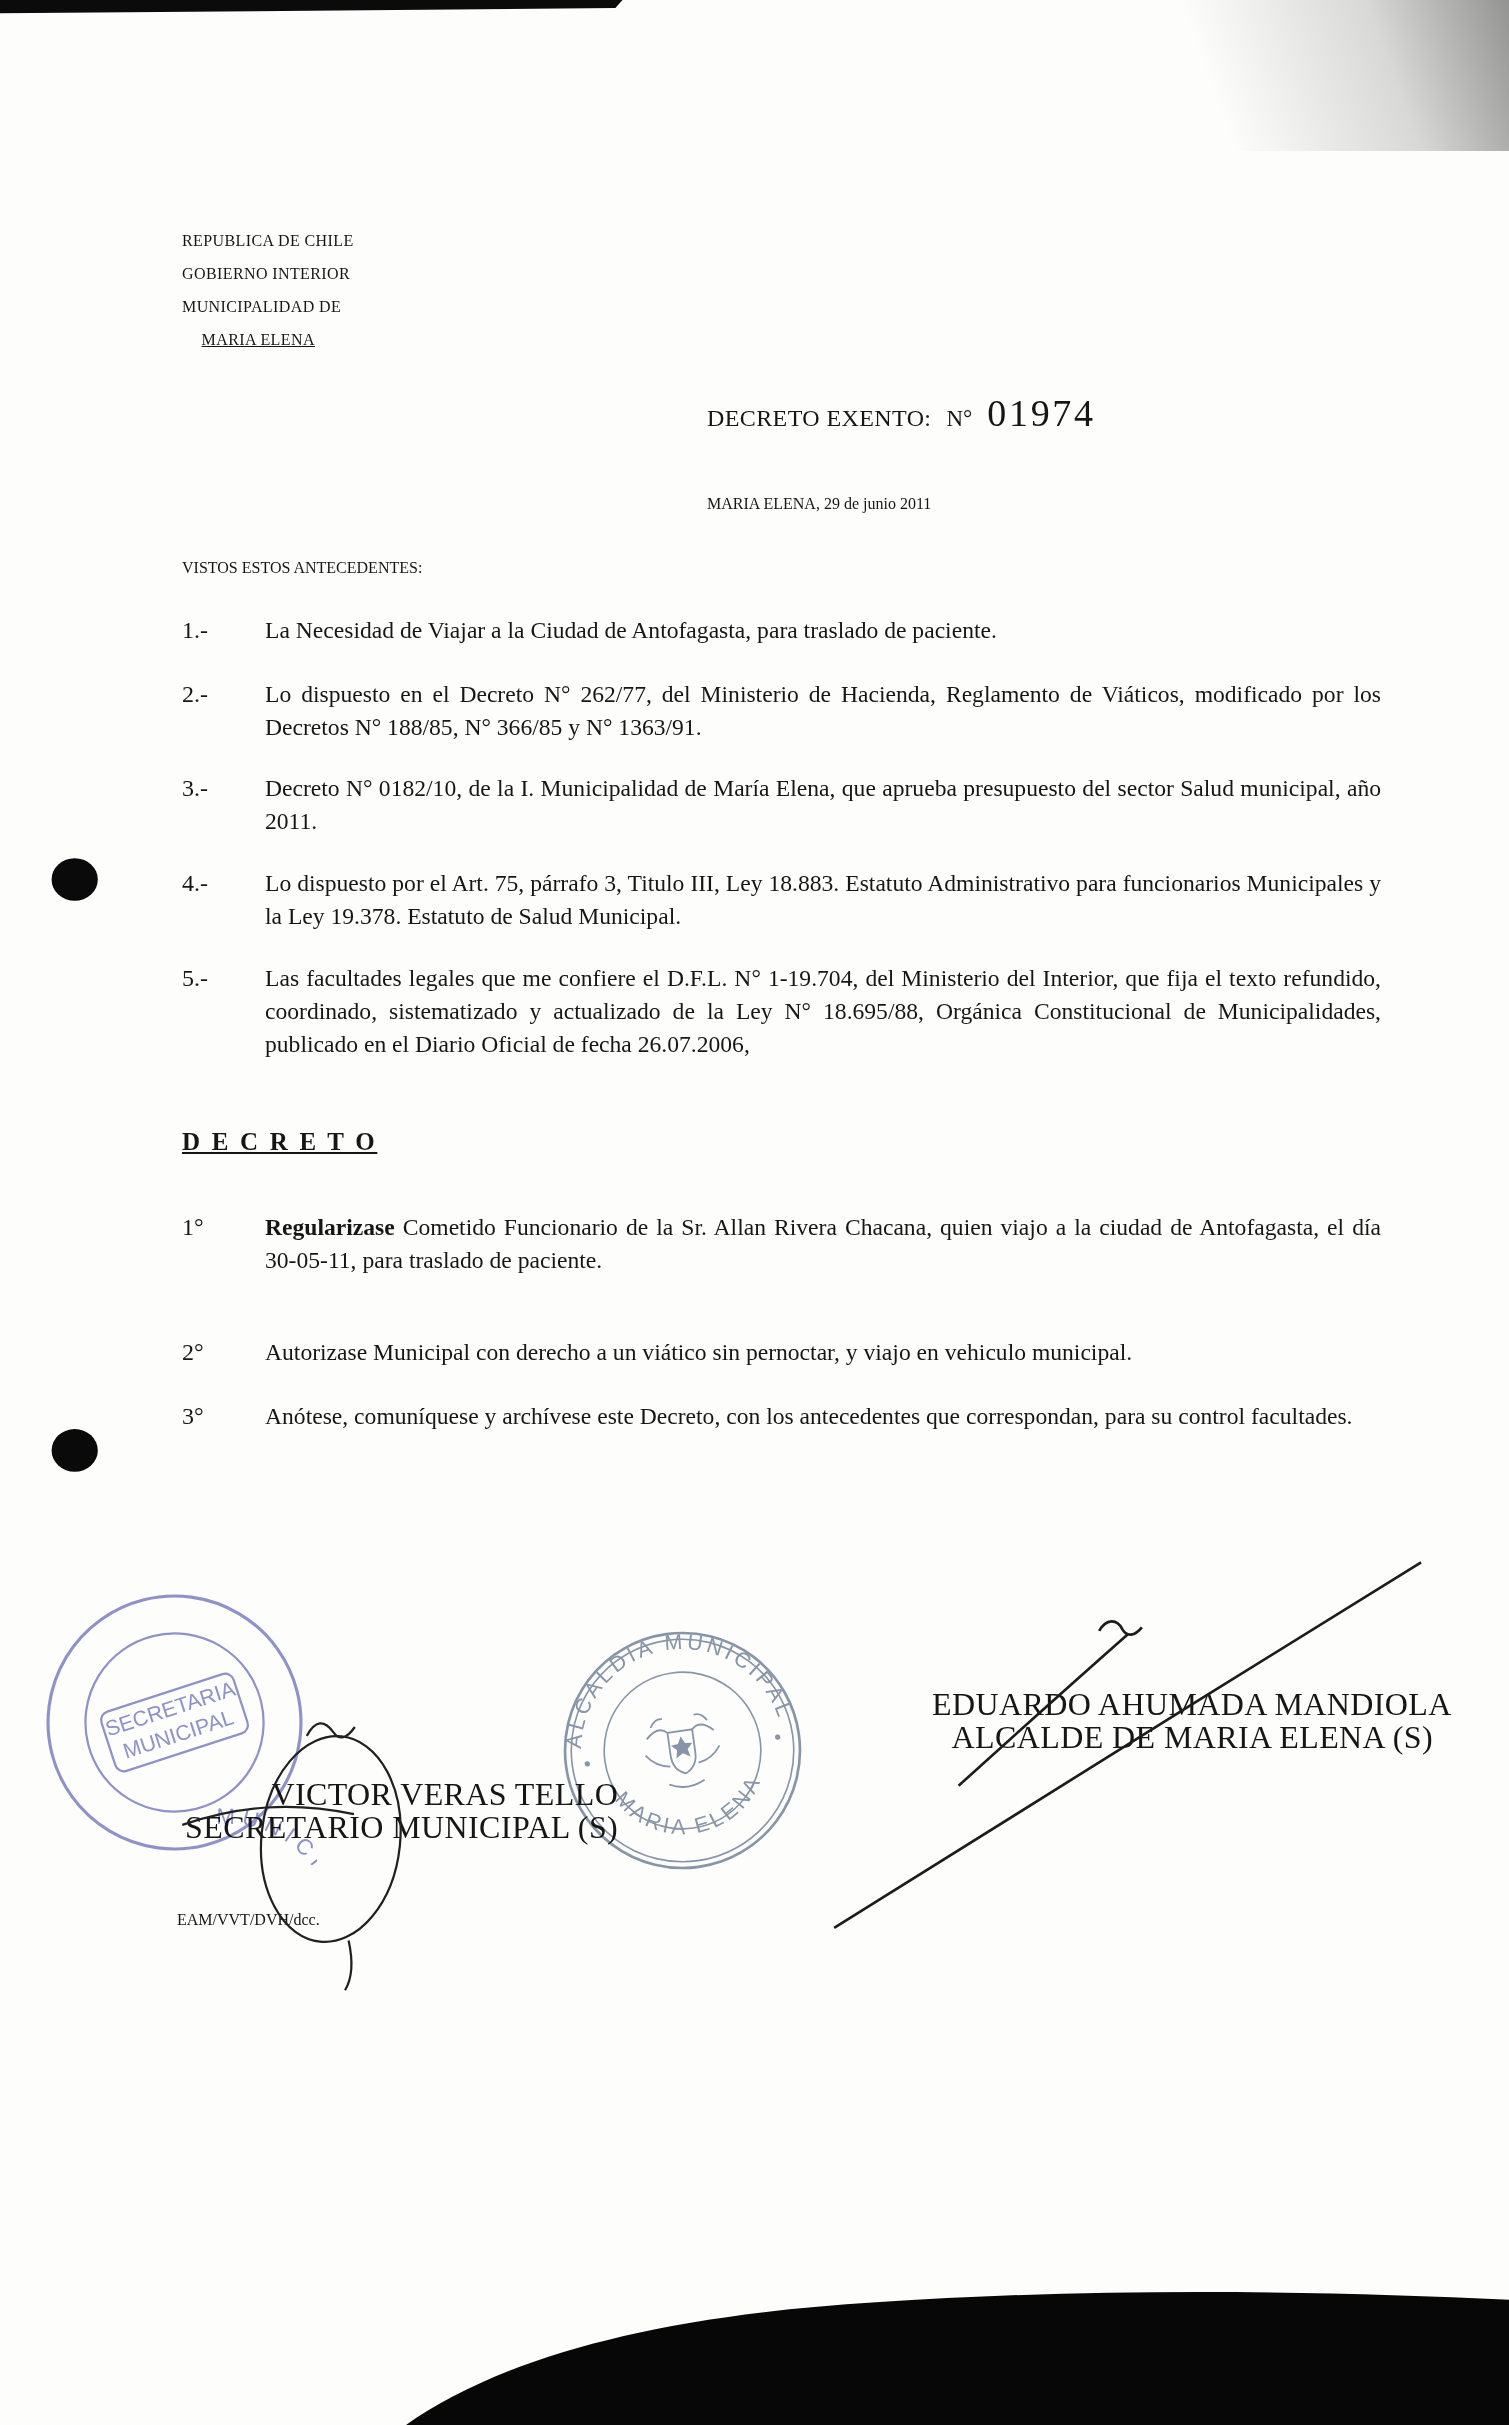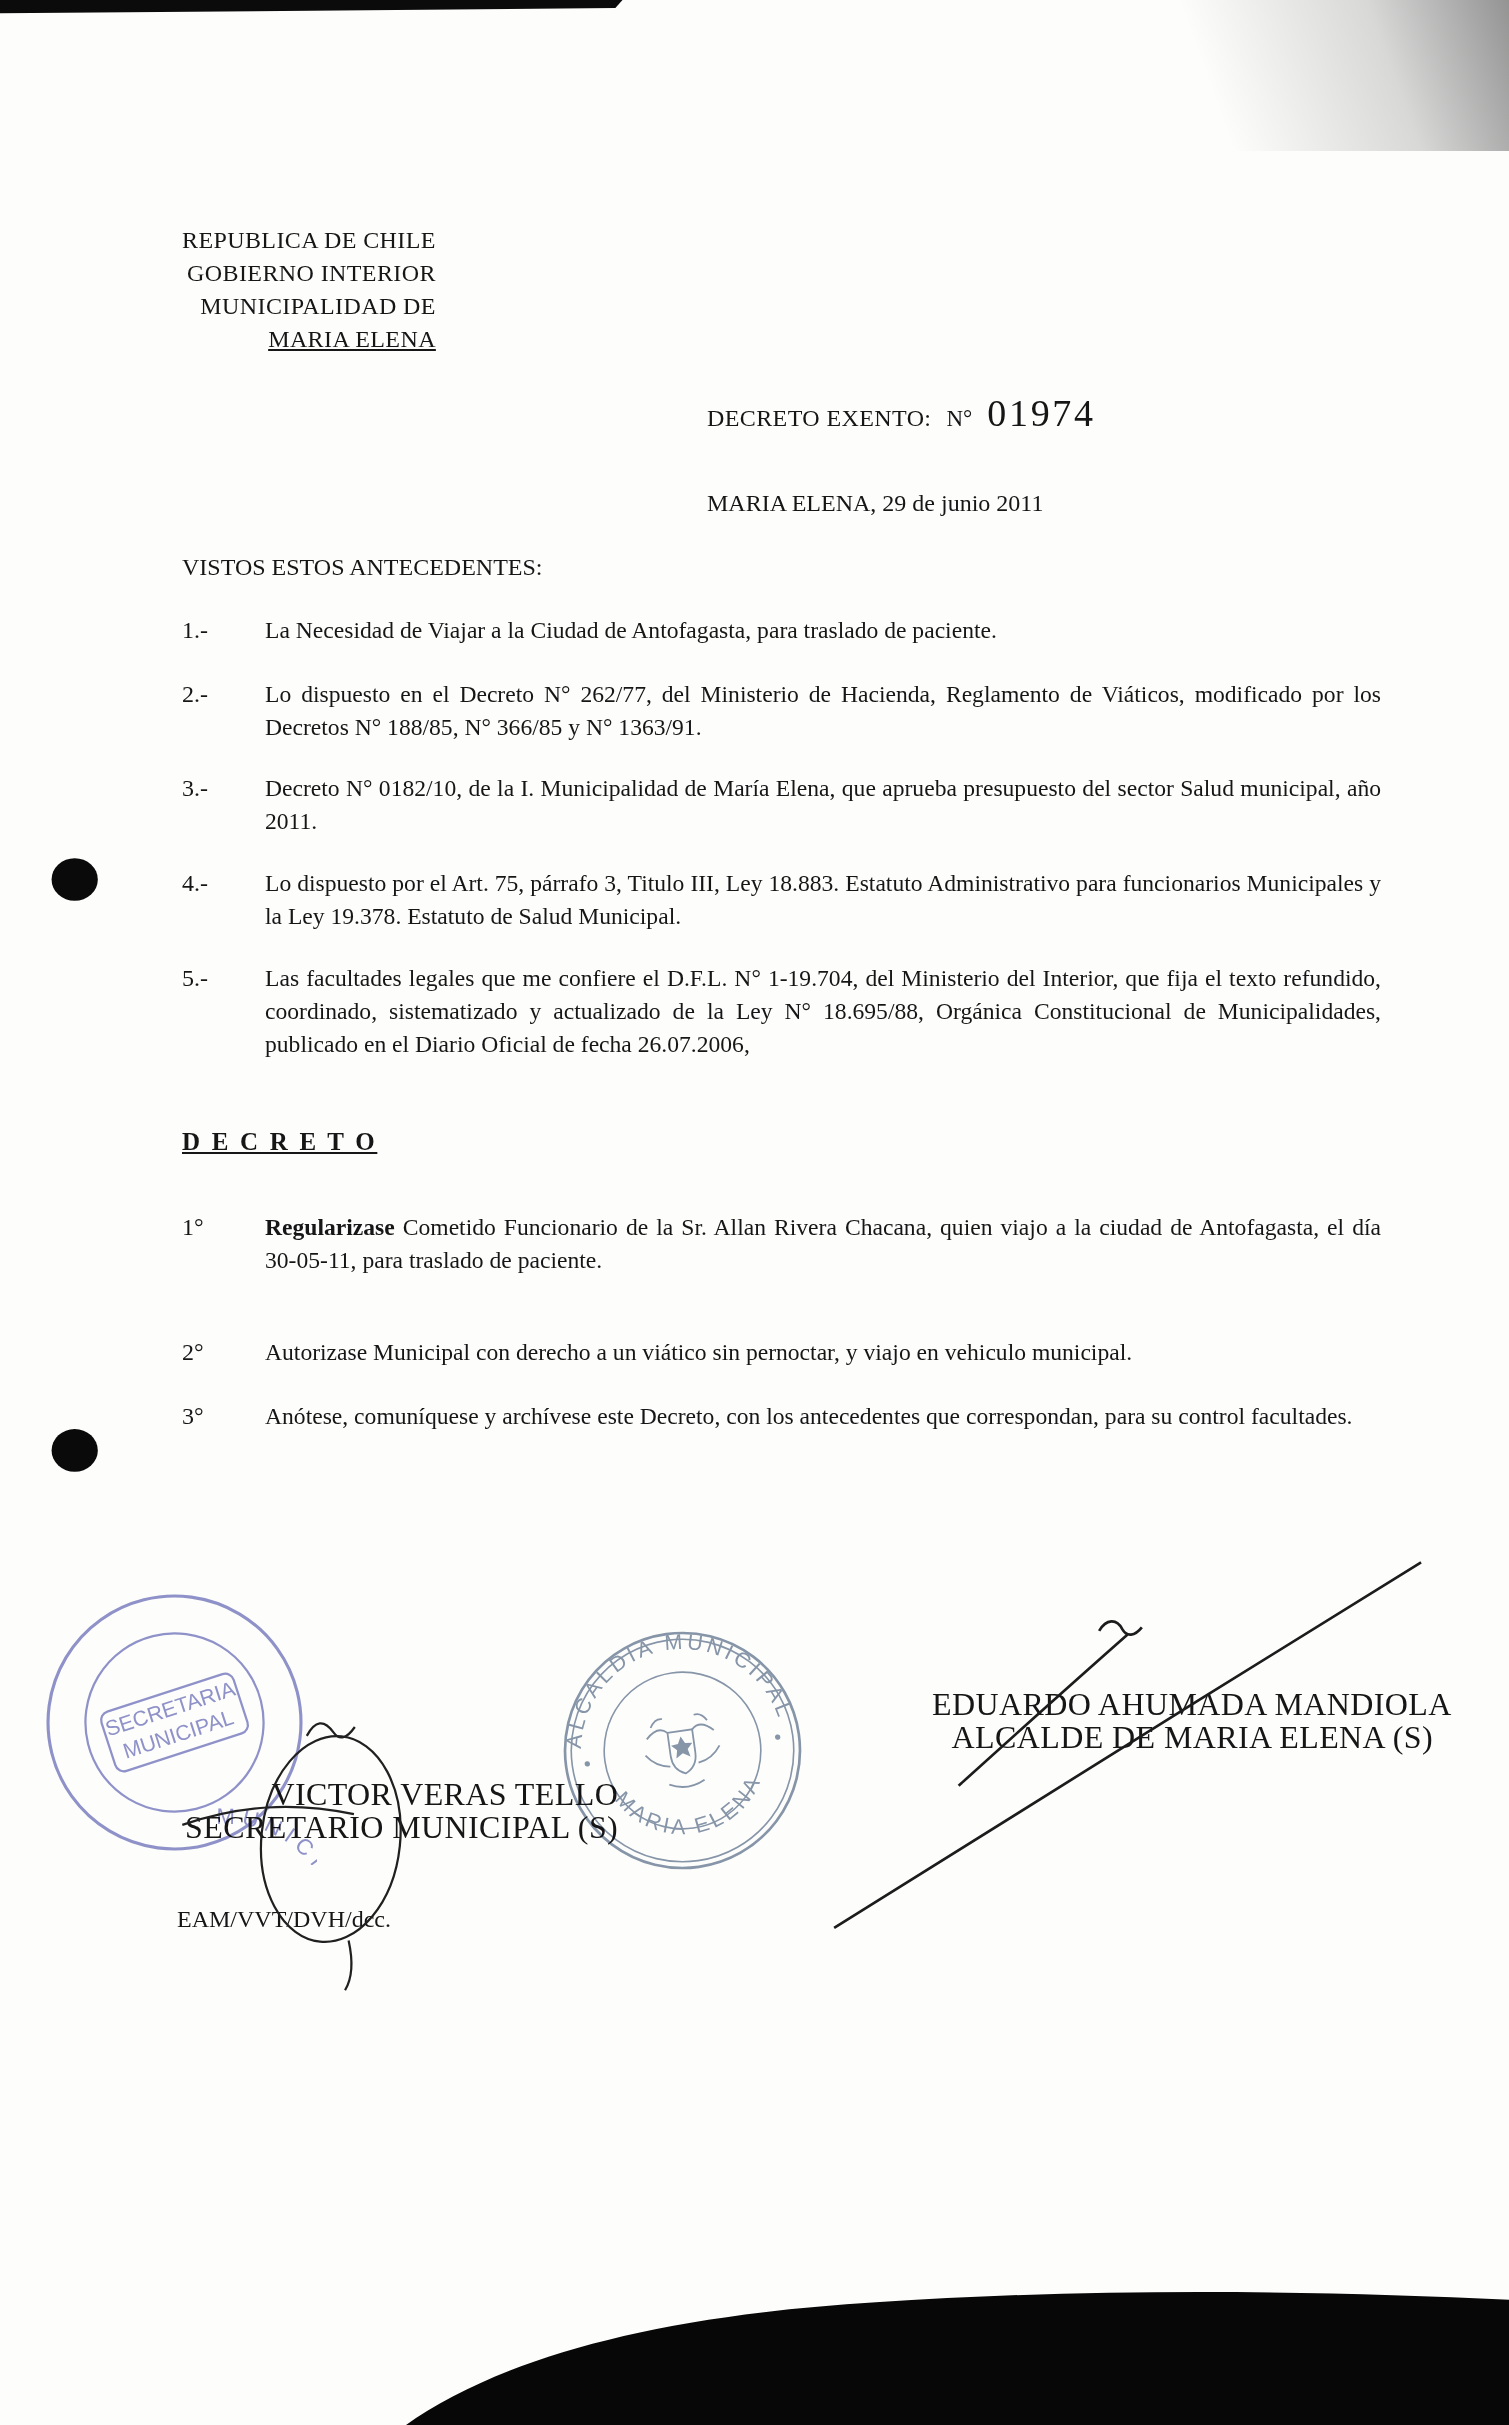--- a/index.html
+++ b/index.html
@@ -3,22 +3,22 @@
 <meta charset="utf-8">
 <style>
   * { margin:0; padding:0; box-sizing:border-box; }
   html,body { background:#e9e9e9; }
   .page {
     position:relative; width:1510px; height:2426px;
     background:#fdfdfc; overflow:hidden;
     font-family:"Liberation Serif", serif; color:#161616;
   }
   .abs { position:absolute; }
-  .t27 { font-size:24px; line-height:33px; }
-  .header-block div { font-size:24px; line-height:33px; letter-spacing:0.4px;text-align:right; }
+  .t27 { font-size:16px; line-height:33px; }
+  .header-block div { font-size:16px; line-height:33px; letter-spacing:0.4px; }
   .underlined { text-decoration:underline; padding-left:19.6px; display:inline-block; }
 
   .decree-line { display:flex; align-items:baseline; gap:15px; }
   .decree-label { font-size:24px; letter-spacing:0.4px; }
   .decree-nsign { font-size:23px; }
   .decree-number { font-size:38px; letter-spacing:2.7px; font-weight:400; }
 
   .item { position:absolute; left:182px; width:1200px; display:flex; }
   .item .num { flex:0 0 83px; font-size:24px; line-height:33px; }
   .item .txt { width:1116px; text-align:justify; font-size:23.6px; line-height:33px; }

